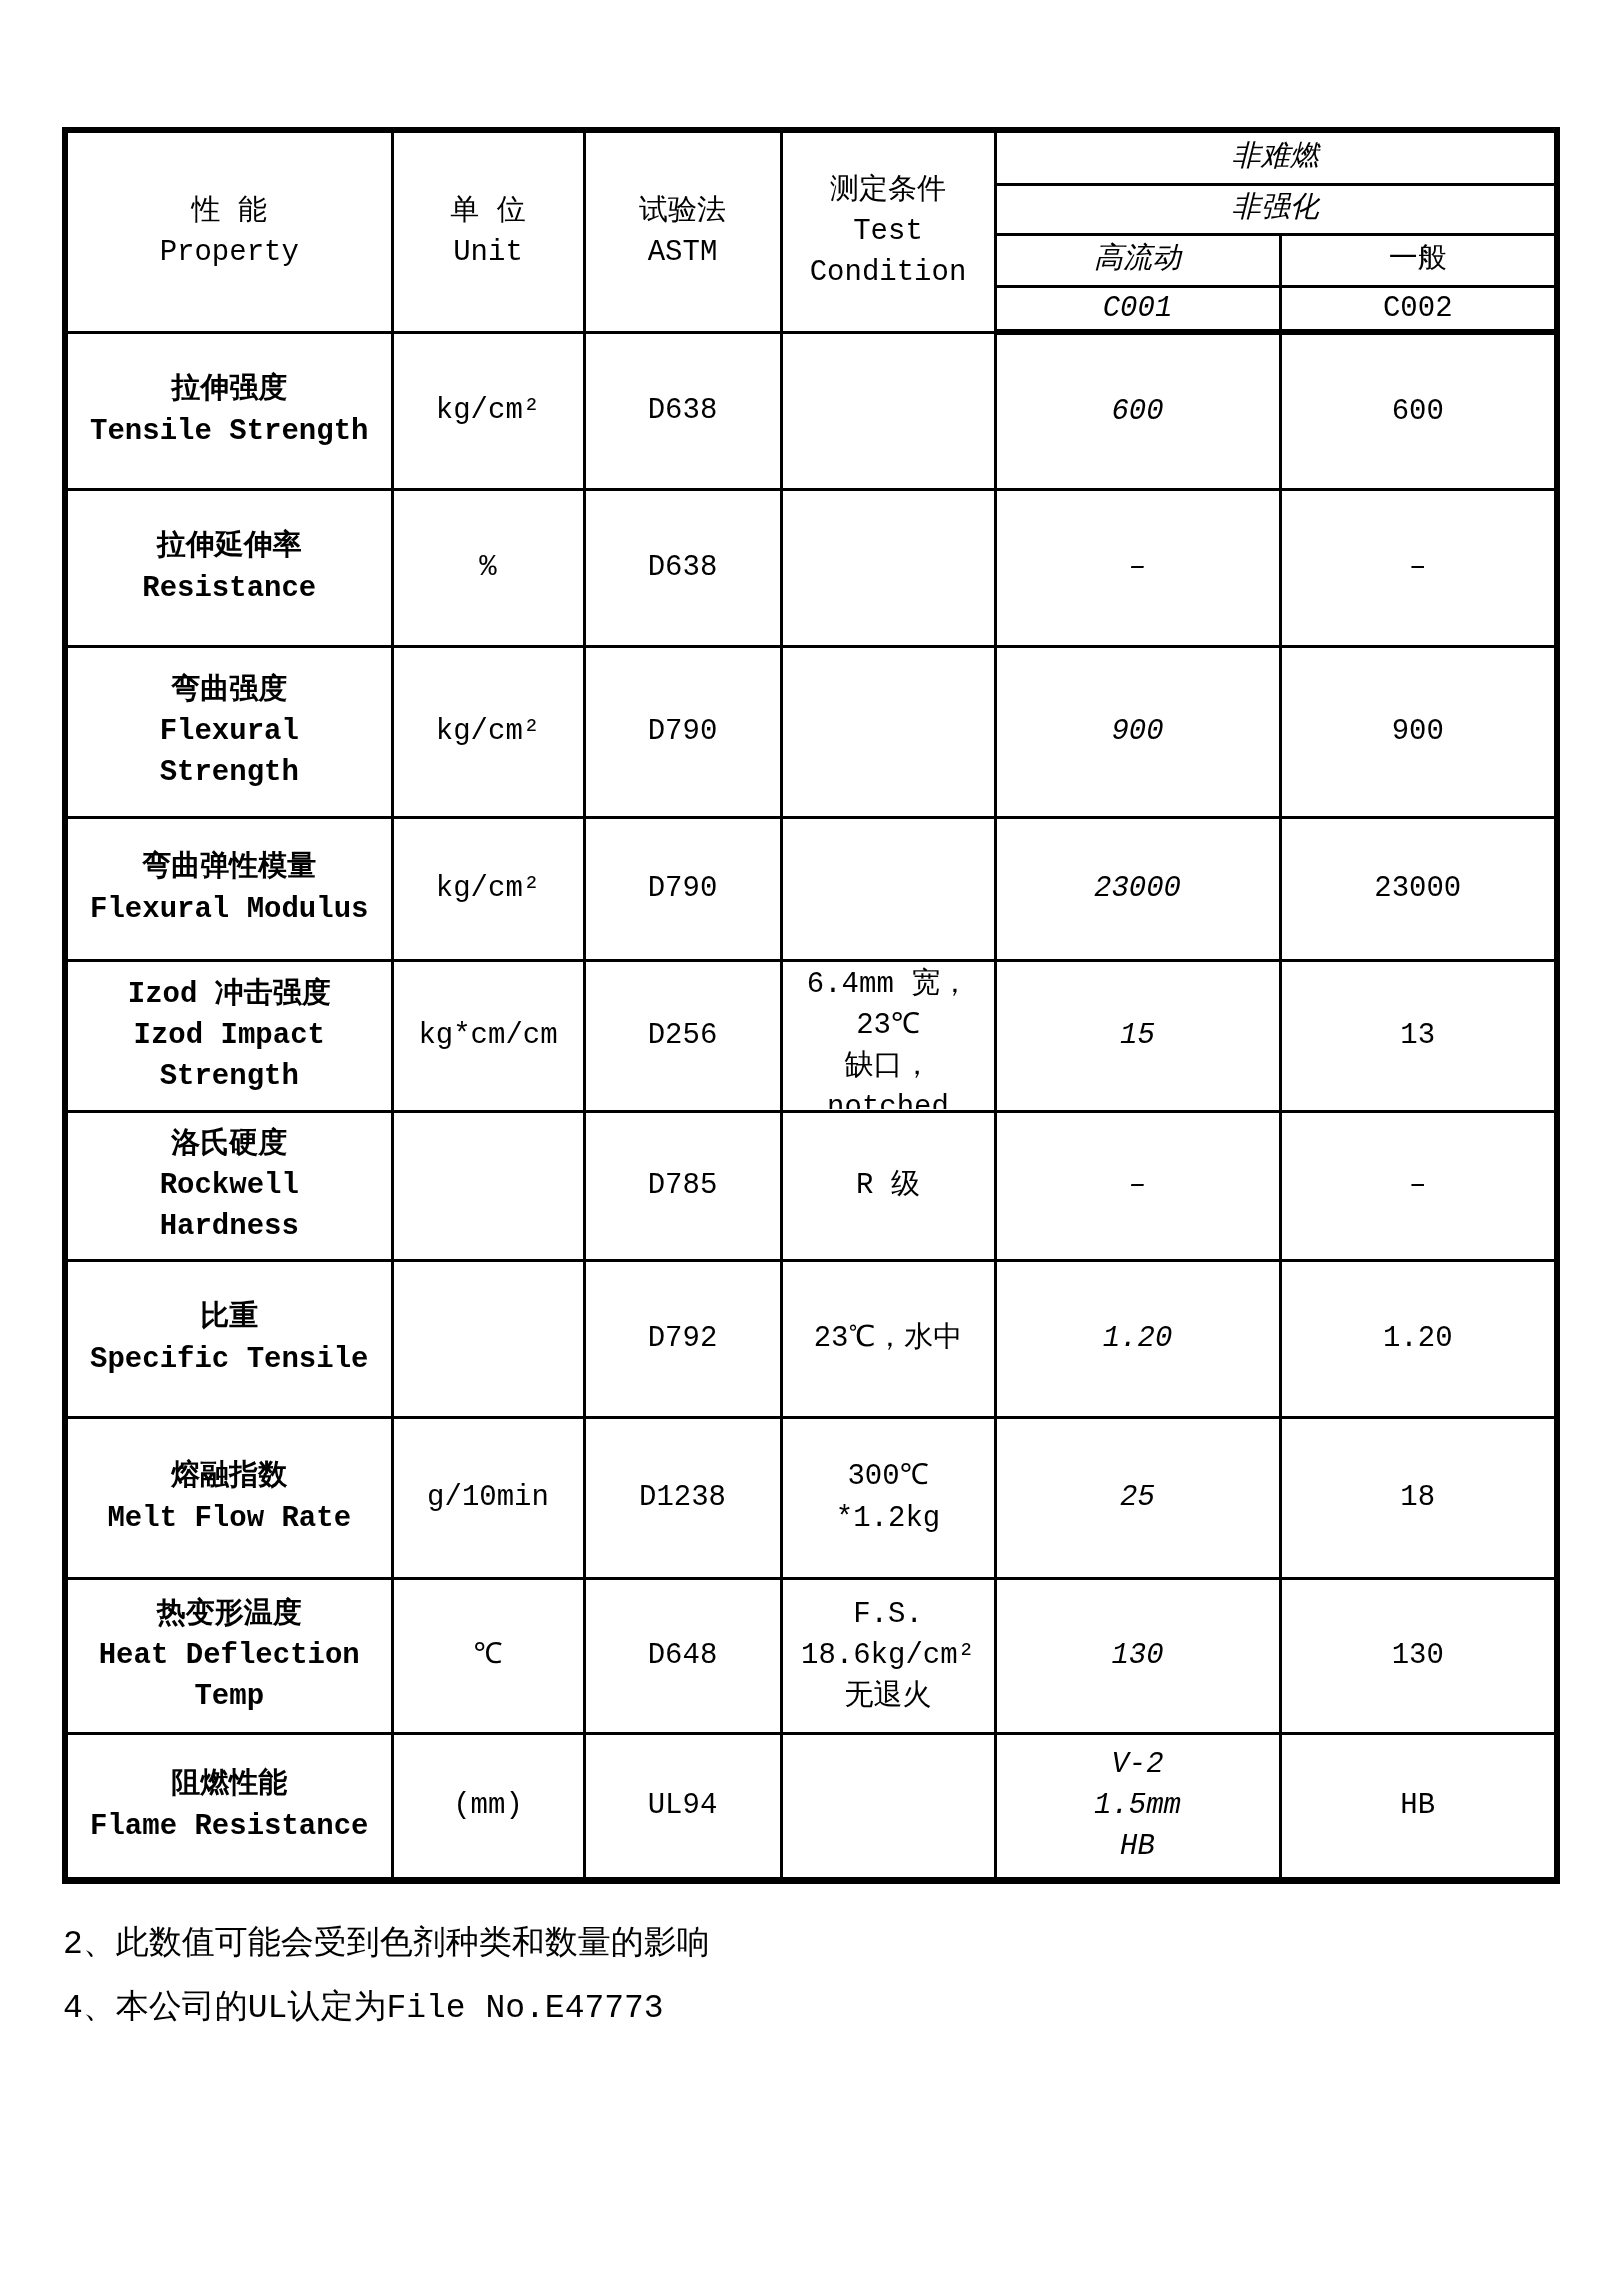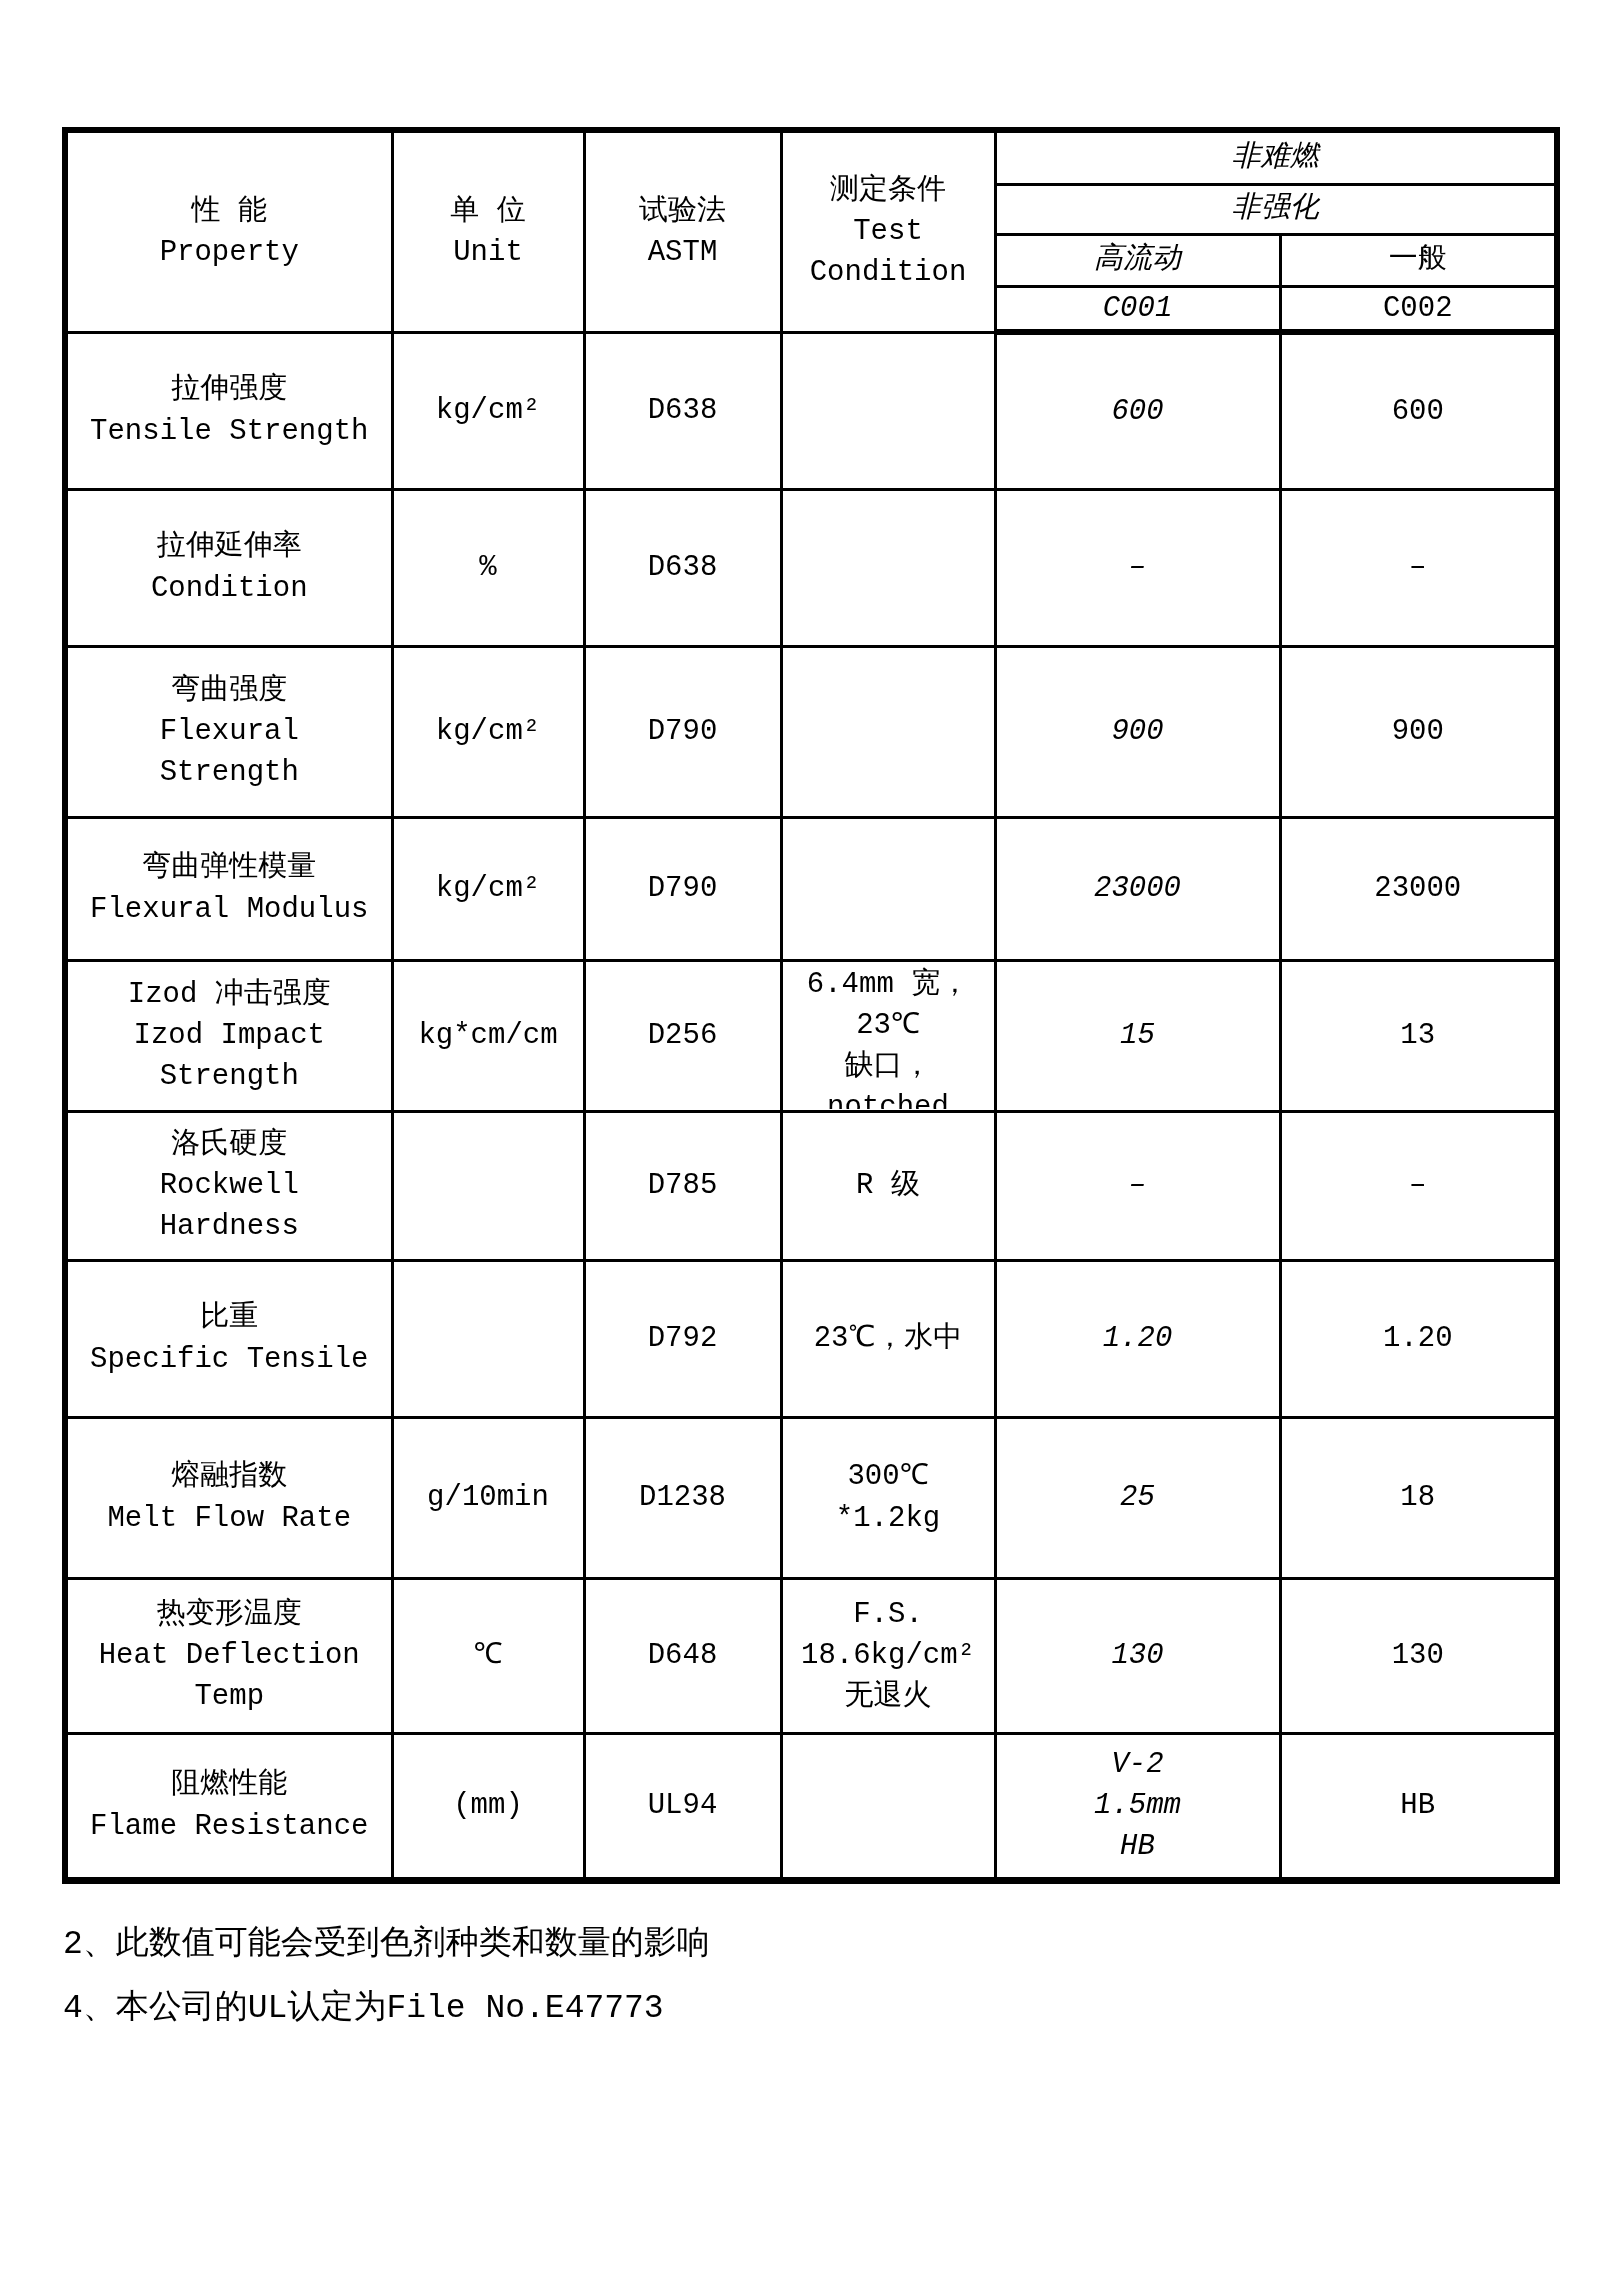--- a/index.html
+++ b/index.html
@@ -33,20 +33,21 @@
     vertical-align: middle;
     font-size: 29px;
     line-height: 1.42;
     padding: 0;
     overflow: hidden;
   }
   .ml { white-space: pre-line; }
   td.name {
     text-align: left;
     padding-left: 8.8px;
+    font-weight: bold;
   }
   
   tr.codes td, td.hdrspan {
     border-bottom: 6.9px solid #000;
   }
   
   td.vsep {
     border-left: 5.9px solid #000;
     font-style: italic;
   }
@@ -120,21 +121,21 @@
 Tensile Strength</td>
         <td>kg/cm²</td>
         <td>D638</td>
         <td class="ml"></td>
         <td class="vsep">600</td>
         <td>600</td>
       </tr>
 
       <tr style="height:157px">
         <td class="name ml">拉伸延伸率
-Condition</td>
+Resistance</td>
         <td>%</td>
         <td>D638</td>
         <td class="ml"></td>
         <td class="vsep">–</td>
         <td>–</td>
       </tr>
 
       <tr style="height:171px">
         <td class="name ml">弯曲强度
 Flexural

